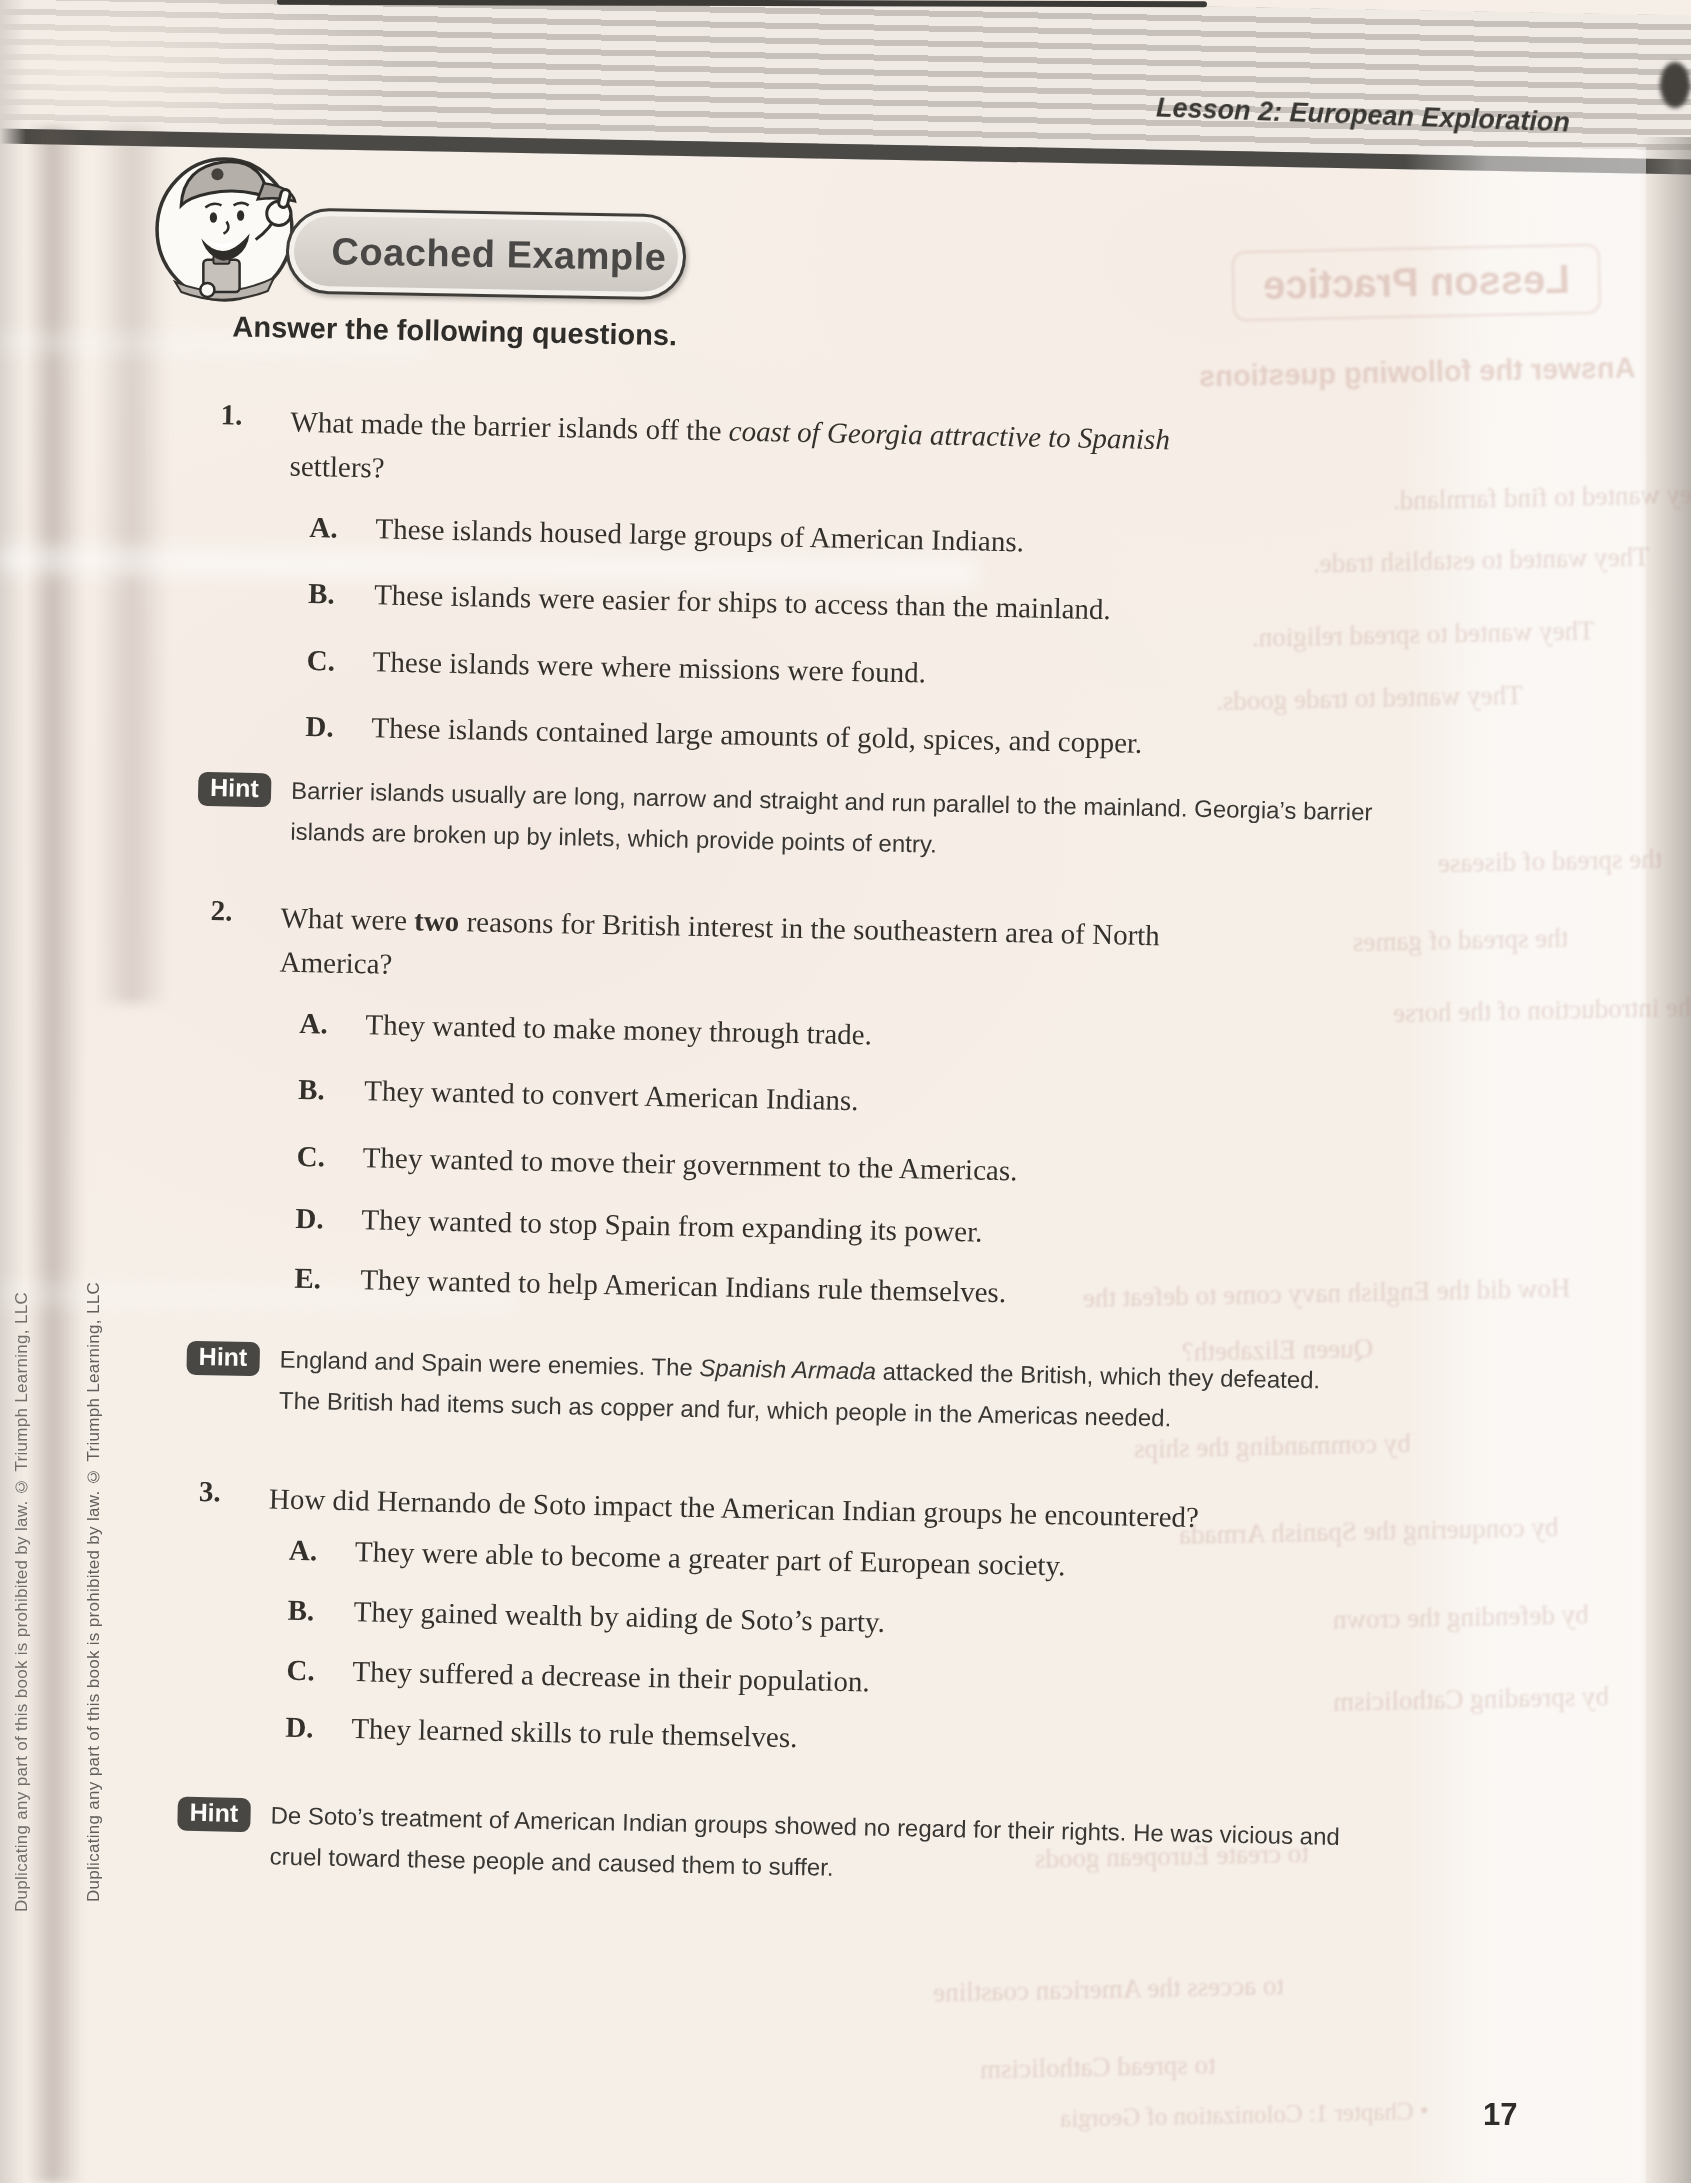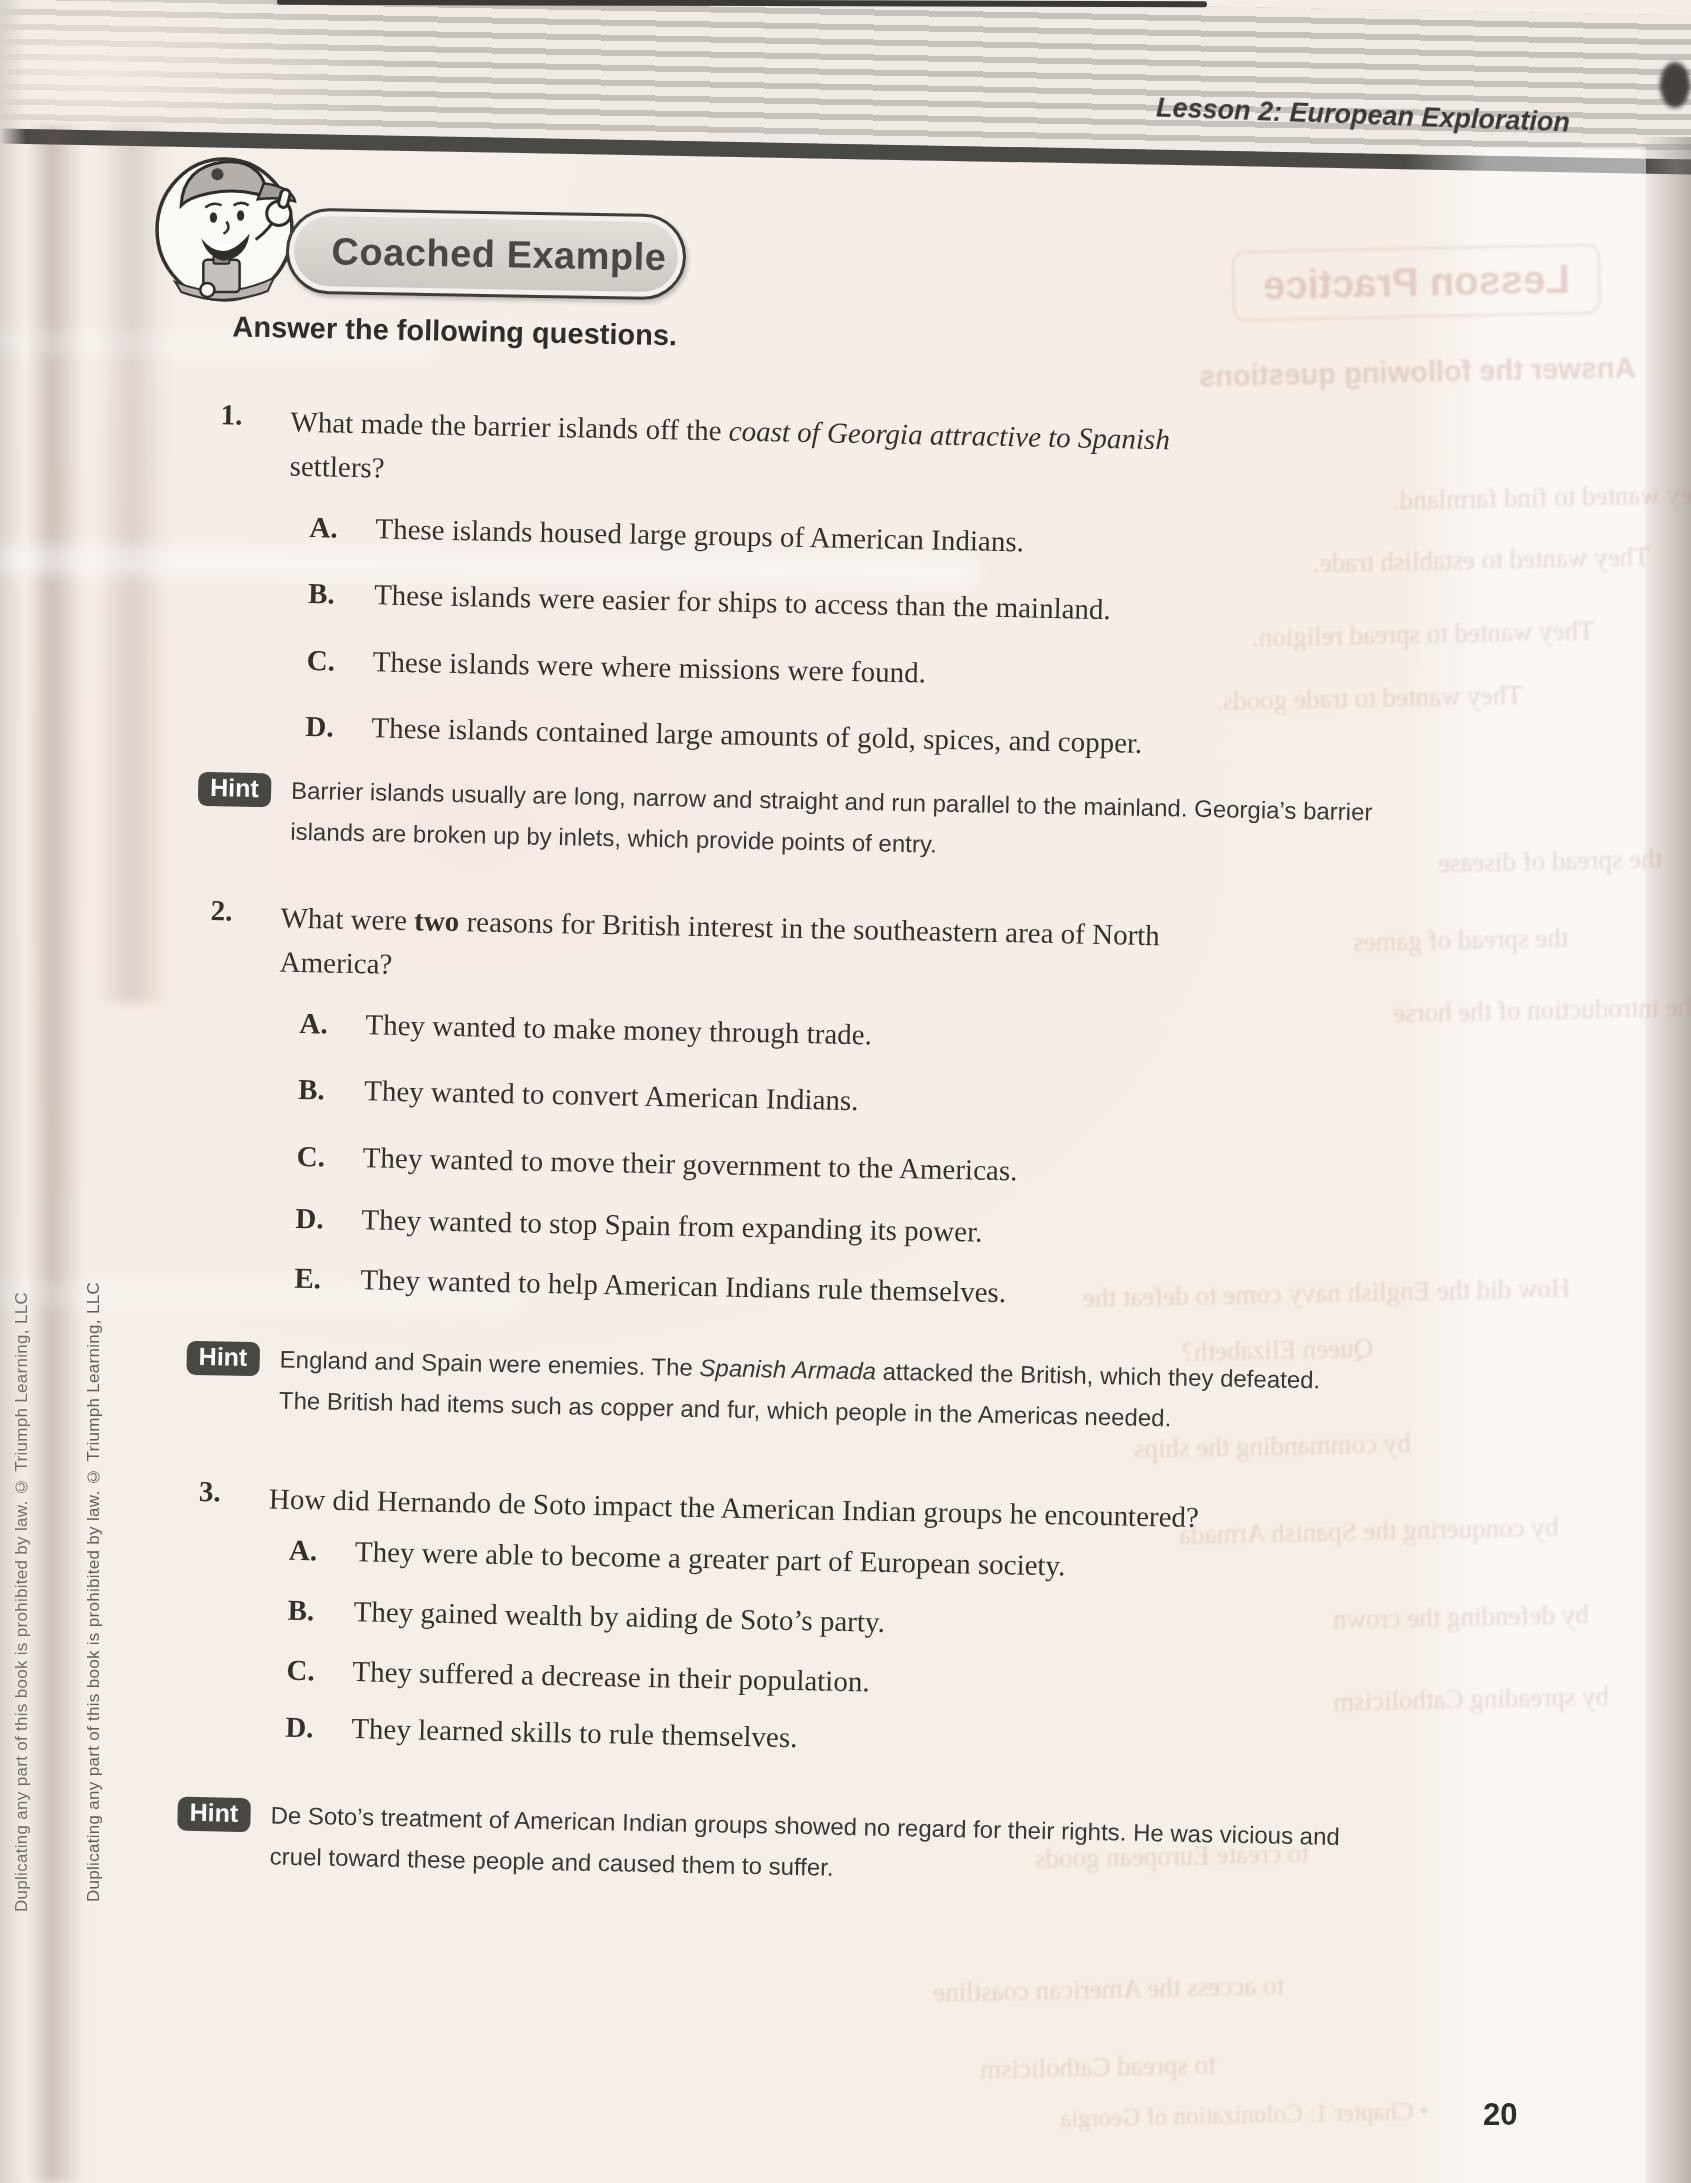--- a/index.html
+++ b/index.html
@@ -199,18 +199,18 @@
   <div class="ghost" style="left:1182px;top:1335px;">Queen Elizabeth?</div>
   <div class="ghost" style="left:1134px;top:1431px;">by commanding the ships</div>
   <div class="ghost" style="left:1179px;top:1516px;">by conquering the Spanish Armada</div>
   <div class="ghost" style="left:1333px;top:1602px;">by defending the crown</div>
   <div class="ghost" style="left:1333px;top:1684px;">by spreading Catholicism</div>
   <div class="ghost" style="left:1035px;top:1841px;">to create European goods</div>
   <div class="ghost" style="left:933px;top:1974px;">to access the American coastline</div>
   <div class="ghost" style="left:980px;top:2052px;">to spread Catholicism</div>
   <div class="ghost" style="left:1060px;top:2101px;font-size:25px;">• Chapter 1: Colonization of Georgia</div>
 
-  <div class="page-number">20</div>
+  <div class="page-number">17</div>
   <div class="copyright col1">Duplicating any part of this book is prohibited by law. © Triumph Learning, LLC</div>
   <div class="copyright col2">Duplicating any part of this book is prohibited by law. © Triumph Learning, LLC</div>
 
 </div>
 
 
 </body></html>

